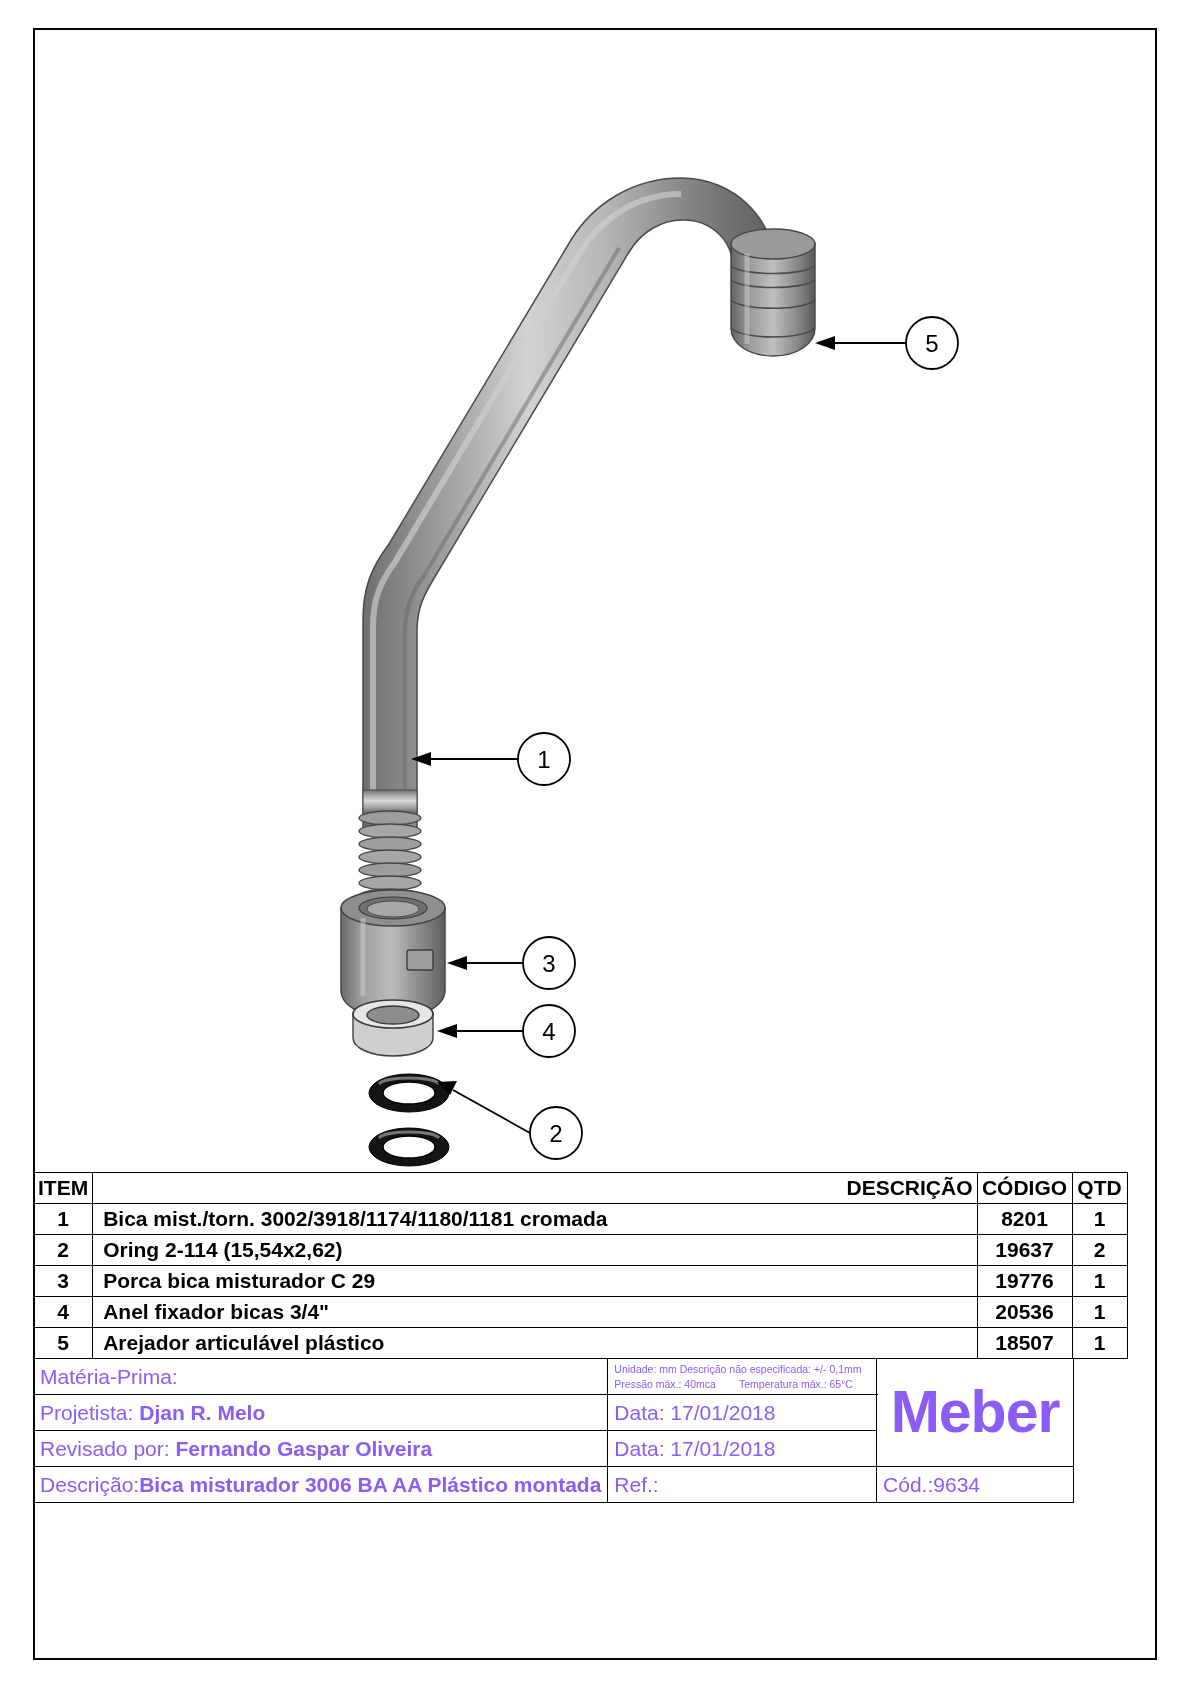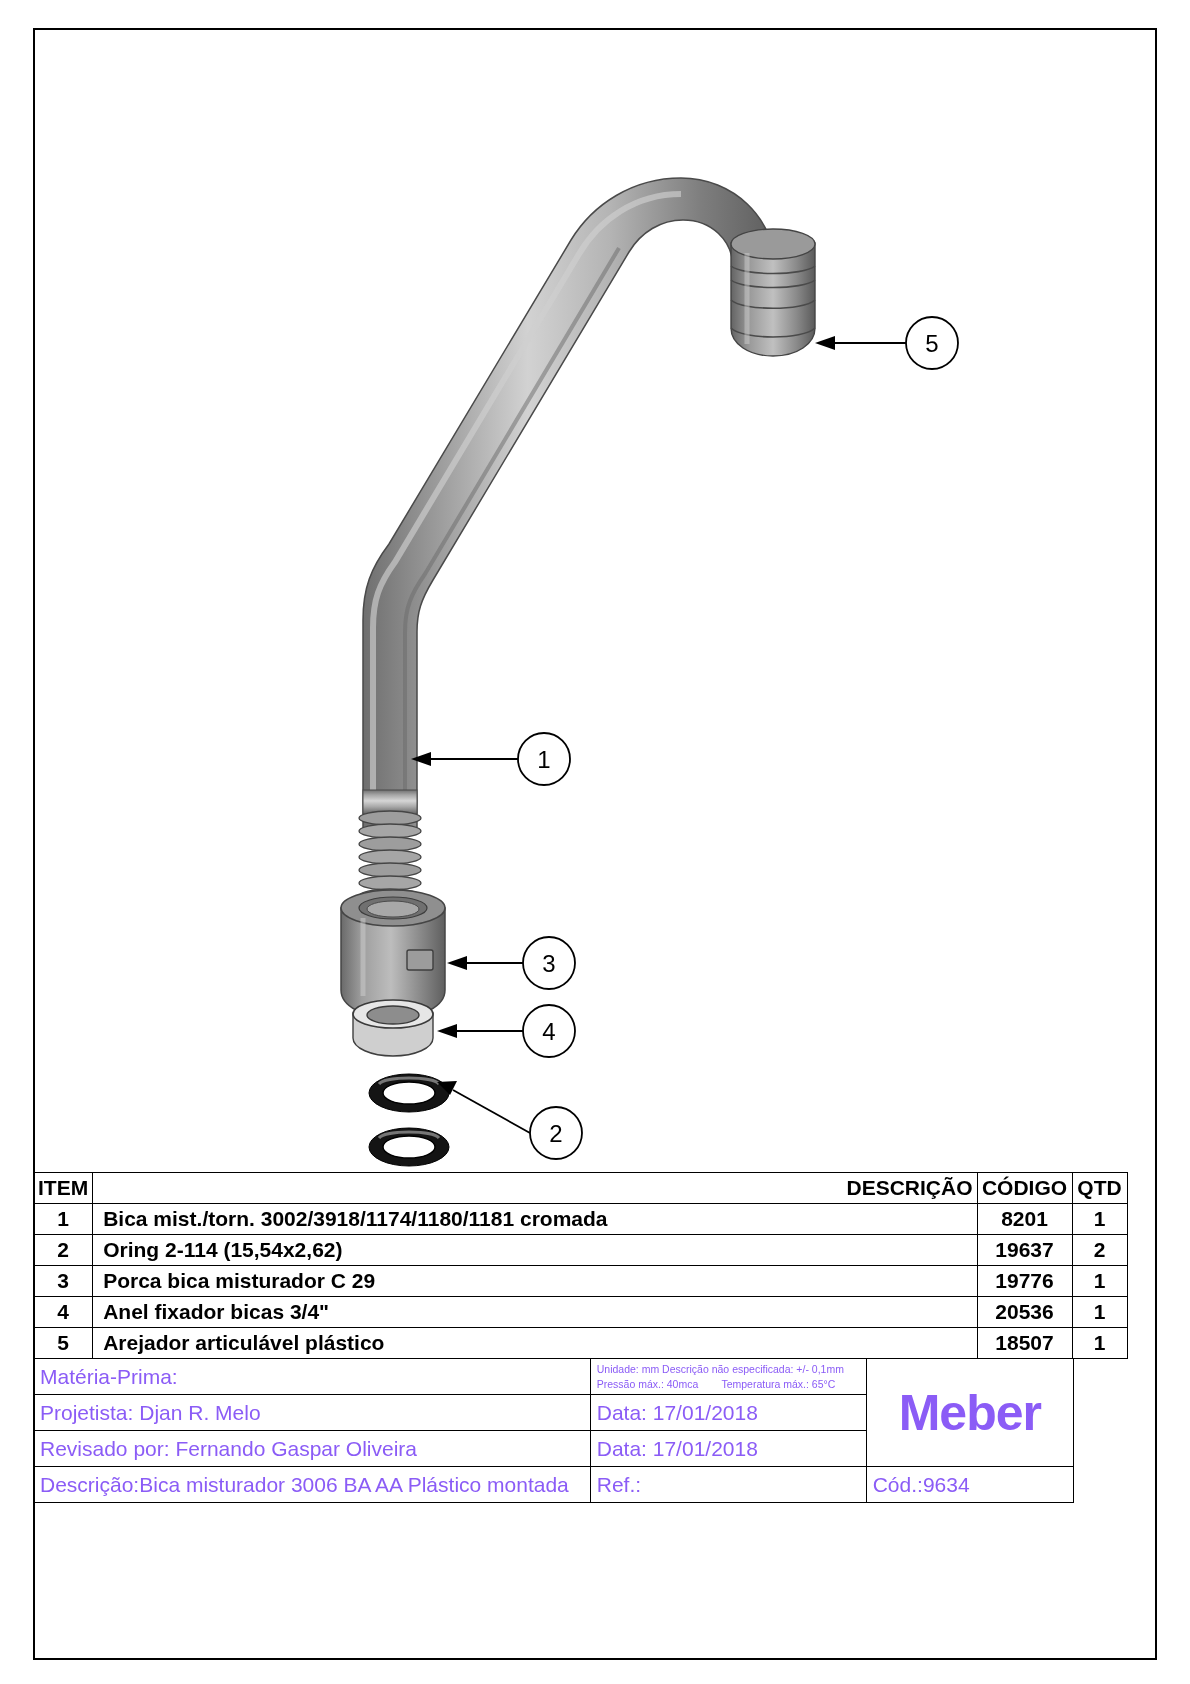--- a/index.html
+++ b/index.html
@@ -76,27 +76,27 @@
     padding:3px 6px !important;
     vertical-align:middle;
   }
   .notes-line{display:block;white-space:pre;}
   .brand-cell{
     text-align:center;
     vertical-align:middle;
     padding:0 !important;
   }
   .brand-text{
-    font-size:50px;
+    font-size:59px;
     font-weight:bold;
     letter-spacing:-1px;
     font-family:"Liberation Sans", sans-serif;
     line-height:1;
   }
-  .strong-val{font-weight:normal;}
+  .strong-val{font-weight:bold;}
   .nowrap{white-space:nowrap;}
   .balloon-text{
     font-size:24px;
     font-family:"Liberation Sans", sans-serif;
   }
 </style>
 </head>
 <body>
 
 <div id="page">

